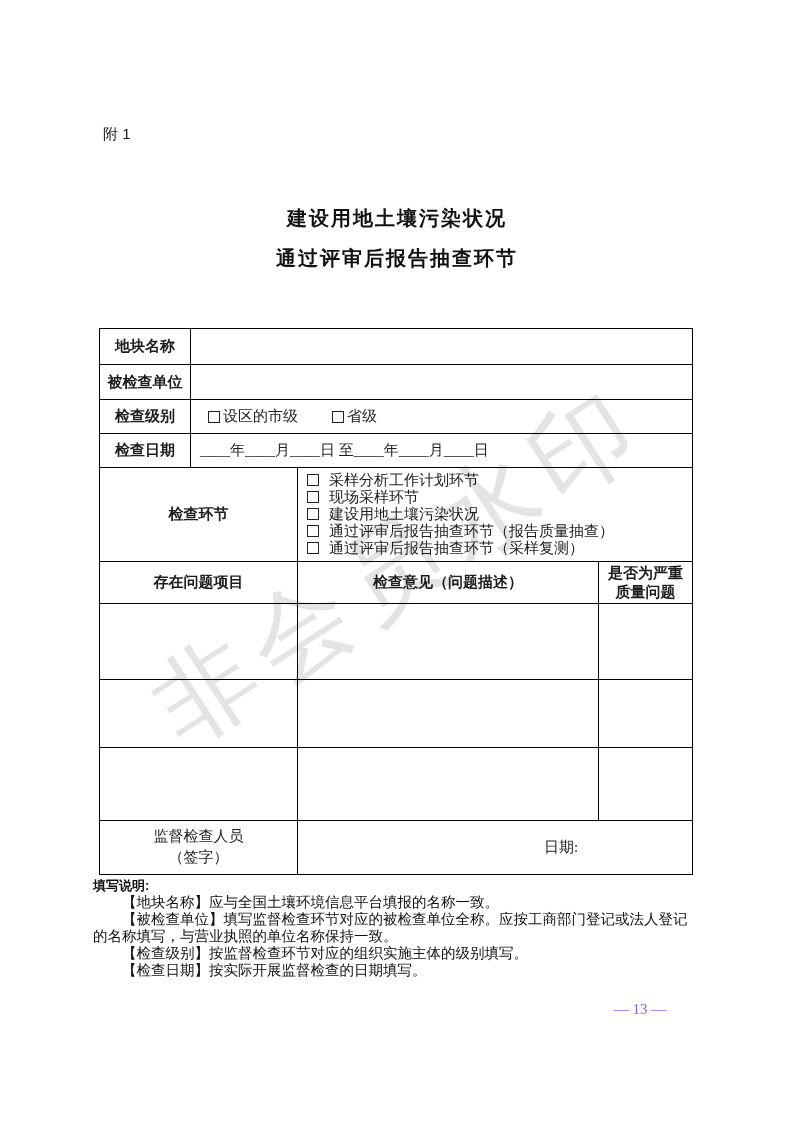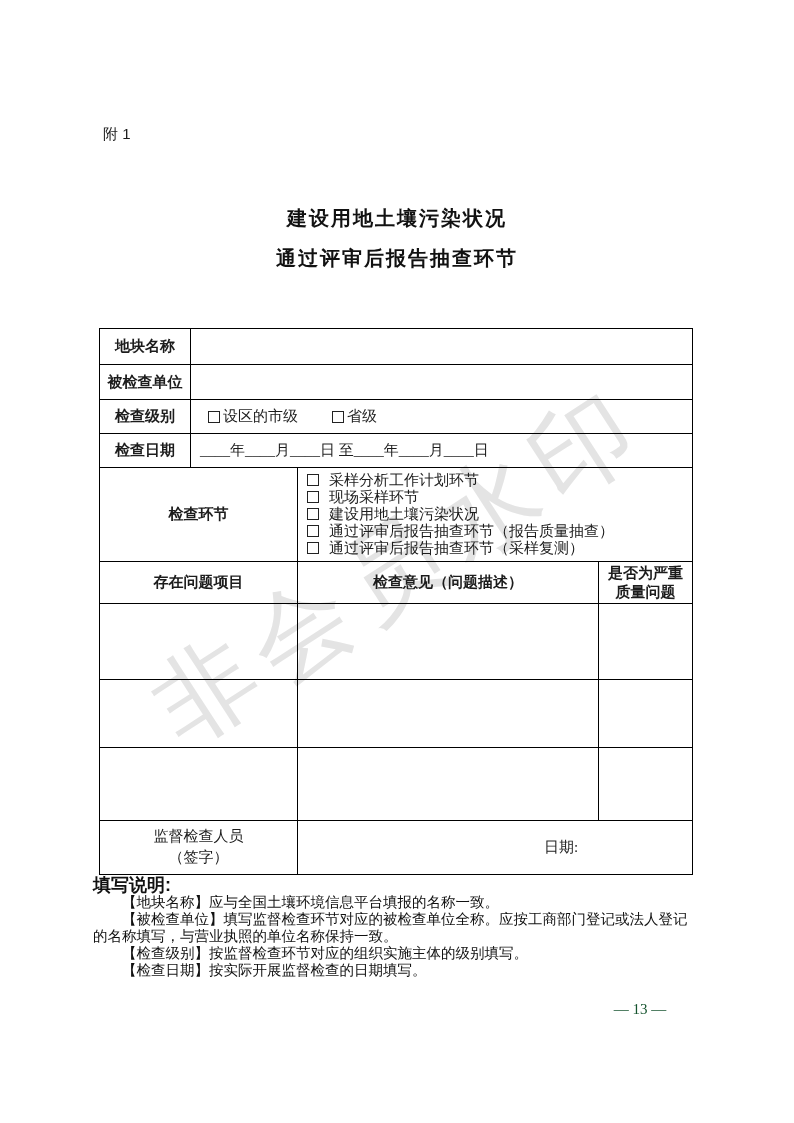--- a/index.html
+++ b/index.html
@@ -102,31 +102,31 @@
     left: 93px;
     top: 877px;
     width: 608px;
     font-size: 14.5px;
     line-height: 17px;
     color: #111;
   }
   .notes-title {
     font-weight: bold;
     font-family: "Liberation Sans", "DejaVu Sans", sans-serif;
-    font-size: 18px;
+    font-size: 13px;
   }
   .notes p.note-item { text-indent: 2em; }
   .page-number {
     position: absolute;
     left: 580px;
     top: 1001px;
     width: 120px;
     text-align: center;
     font-size: 15px;
-    color: #14532d;
+    color: #8b5cf6;
   }
 </style>
 </head>
 <body>
 
 <div class="page">
 
   <div class="watermark">非会员水印</div>
 
   <div class="content">

